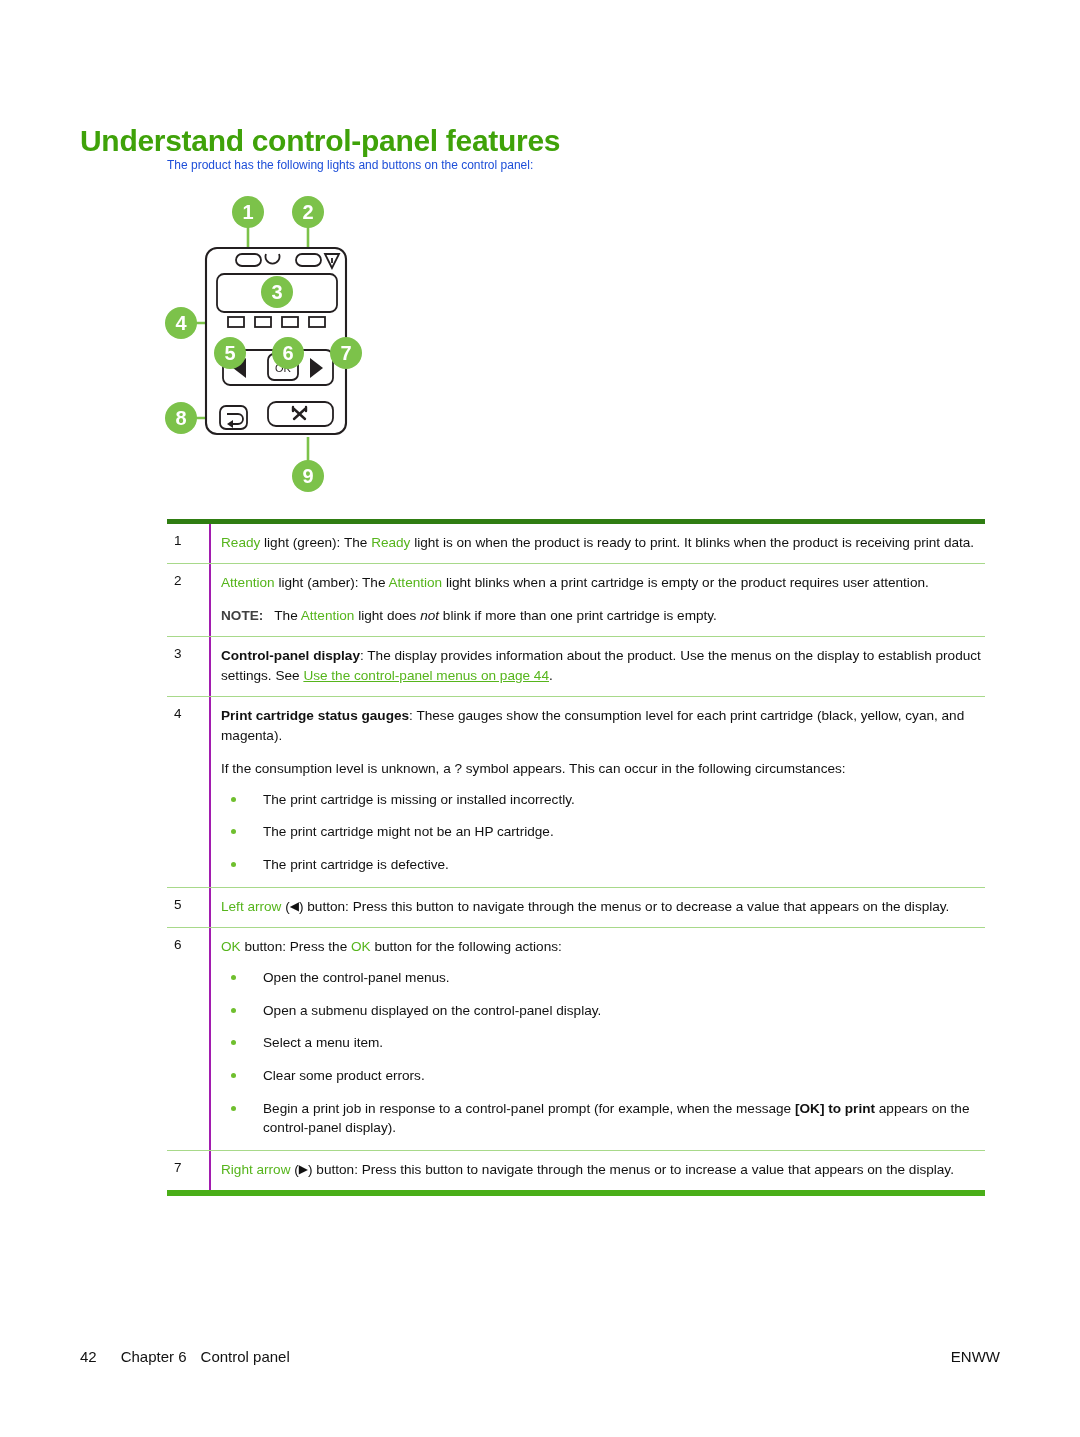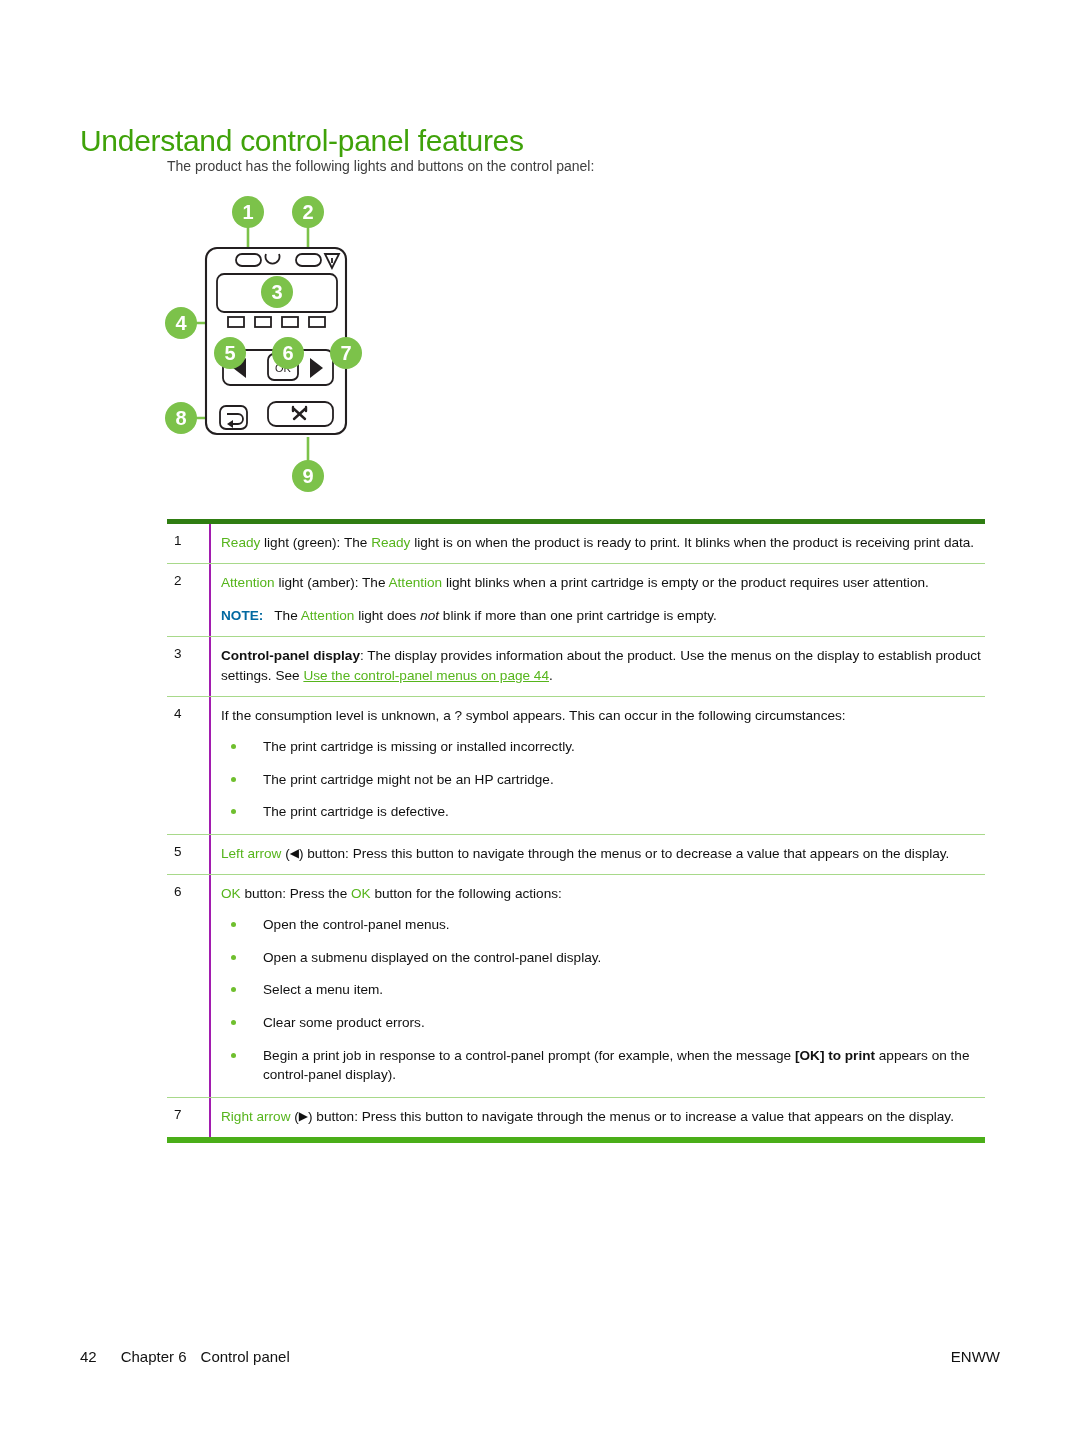--- a/index.html
+++ b/index.html
@@ -21,32 +21,32 @@
     width: 1080px;
     height: 1437px;
   }
 
   
   .page-title {
     position: absolute;
     left: 80px;
     top: 104px;
     font-size: 30px;
-    font-weight: normal;
+    font-weight: bold;
     color: #3fa209;
     letter-spacing: -0.3px;
     white-space: nowrap;
   }
 
   .intro-text {
     position: absolute;
     left: 167px;
     top: 158px;
-    font-size: 14px;
-    color: #404040;
+    font-size: 12px;
+    color: #1d4ed8;
     white-space: nowrap;
   }
 
   
   .diagram {
     position: absolute;
     left: 160px;
     top: 190px;
     width: 260px;
     height: 310px;
@@ -90,21 +90,21 @@
     font-size: 13.6px;
     line-height: 1.47;
     color: #111;
   }
   .row-body p { margin: 0 0 0 0; }
   .row-body p + p { margin-top: 13px; }
 
   .g { color: #56b51c; }
   .b { font-weight: bold; }
   .i { font-style: italic; }
-  .note-label { font-weight: bold; color: #0369a1; }
+  .note-label { font-weight: bold; color: #404040; }
   .note-gap { display: inline-block; width: 11px; }
   .link {
     color: #56b51c;
     text-decoration: underline;
   }
 
   ul.bullets {
     list-style: none;
     margin: 11px 0 0 0;
     padding: 0;
@@ -291,20 +291,21 @@
         </div>
         <div class="row">
           <div class="row-num">3</div>
           <div class="row-body">
             <p><span class="b">Control-panel display</span><span>: The display provides information about the product. Use the menus on the display to establish product settings. See </span><span class="link">Use the control-panel menus on page 44</span><span>.</span></p>
           </div>
         </div>
         <div class="row">
           <div class="row-num">4</div>
           <div class="row-body">
+            <p><span class="b">Print cartridge status gauges</span><span>: These gauges show the consumption level for each print cartridge (black, yellow, cyan, and magenta).</span></p>
             <p>If the consumption level is unknown, a ? symbol appears. This can occur in the following circumstances:</p>
             <ul class="bullets">
               <li>The print cartridge is missing or installed incorrectly.</li>
               <li>The print cartridge might not be an HP cartridge.</li>
               <li>The print cartridge is defective.</li>
             </ul>
           </div>
         </div>
         <div class="row">
           <div class="row-num">5</div>

